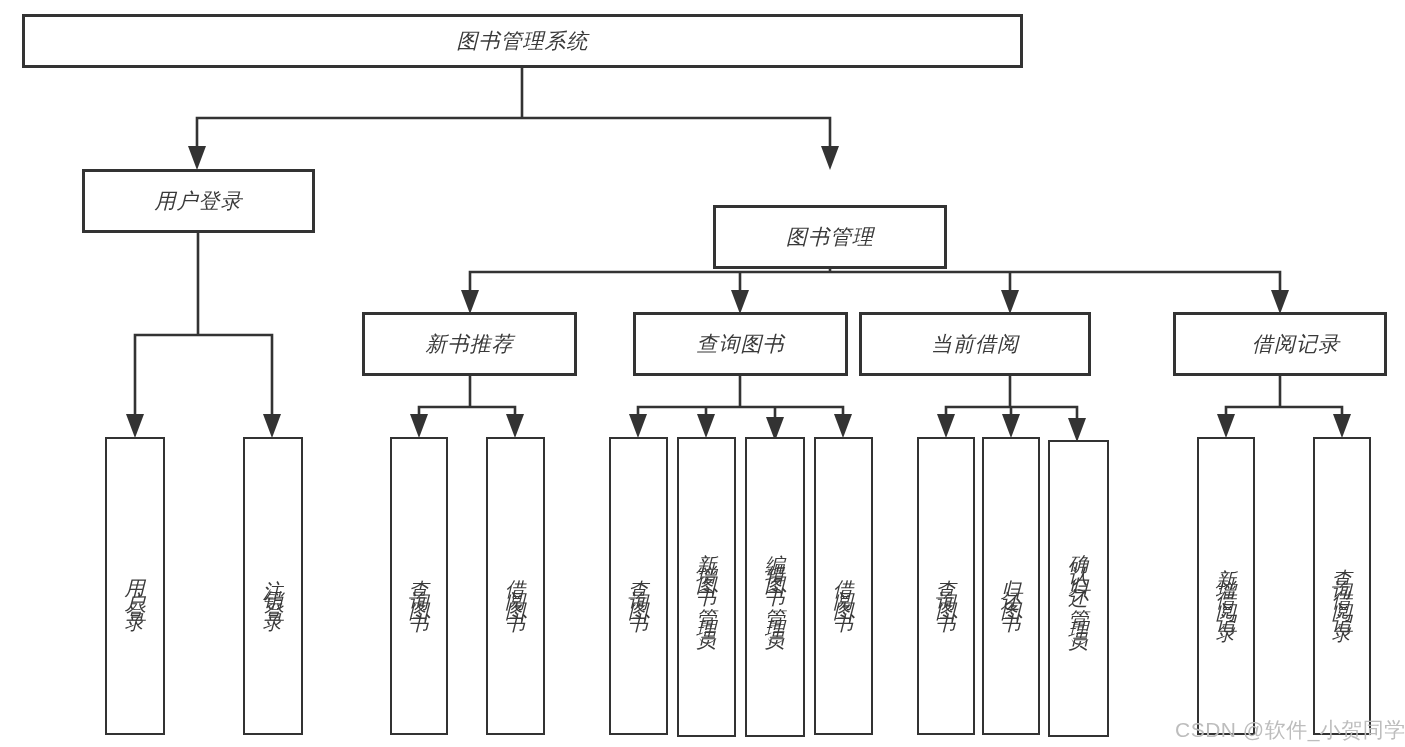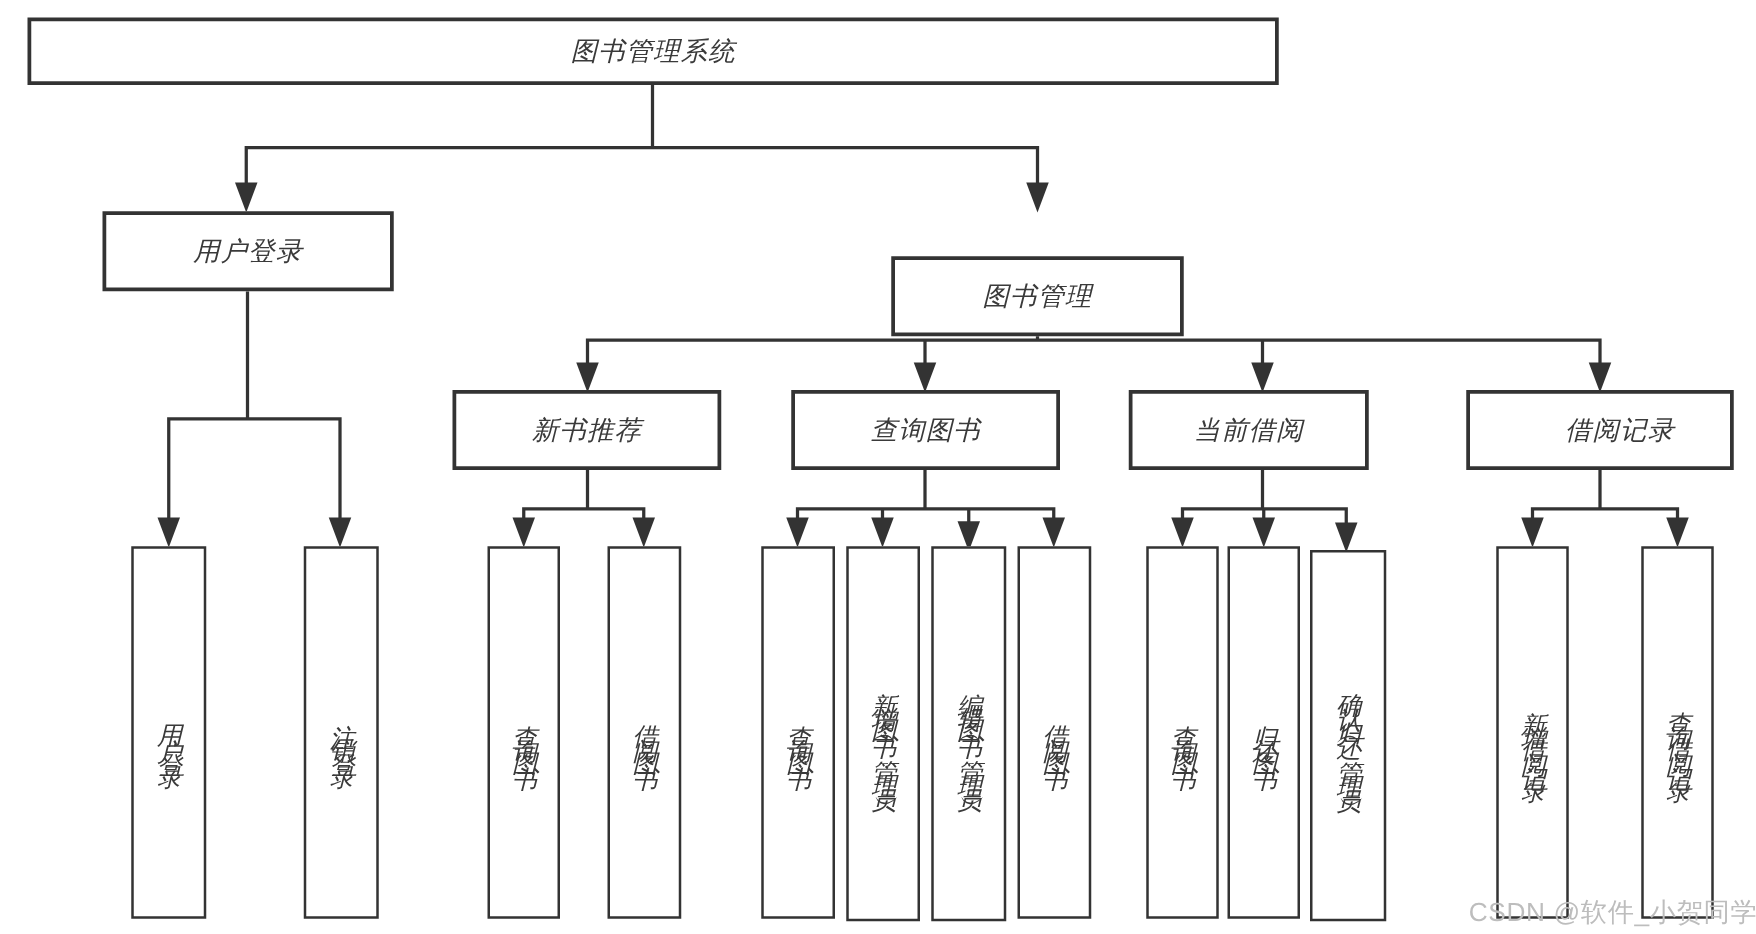--- a/index.html
+++ b/index.html
@@ -115,21 +115,21 @@
   <div class="box hbox" style="left:713px;top:169px;width:234px;height:64px;margin-top:36px;">
     <span>图书管理</span>
   </div>
 
   <div class="box hbox" style="left:362px;top:312px;width:215px;height:64px;">
     <span>新书推荐</span>
   </div>
   <div class="box hbox" style="left:633px;top:312px;width:215px;height:64px;">
     <span>查询图书</span>
   </div>
-  <div class="box hbox" style="left:903px;top:312px;width:192px;height:64px;">
+  <div class="box hbox" style="left:859px;top:312px;width:232px;height:64px;">
     <span>当前借阅</span>
   </div>
   <div class="box hbox" style="left:1173px;top:312px;width:214px;height:64px;padding-left:32px;">
     <span>借阅记录</span>
   </div>
 
   <div class="box vbox" style="left:105px;top:437px;width:60px;height:298px;">
     <span>用户登录</span>
   </div>
   <div class="box vbox" style="left:243px;top:437px;width:60px;height:298px;">

